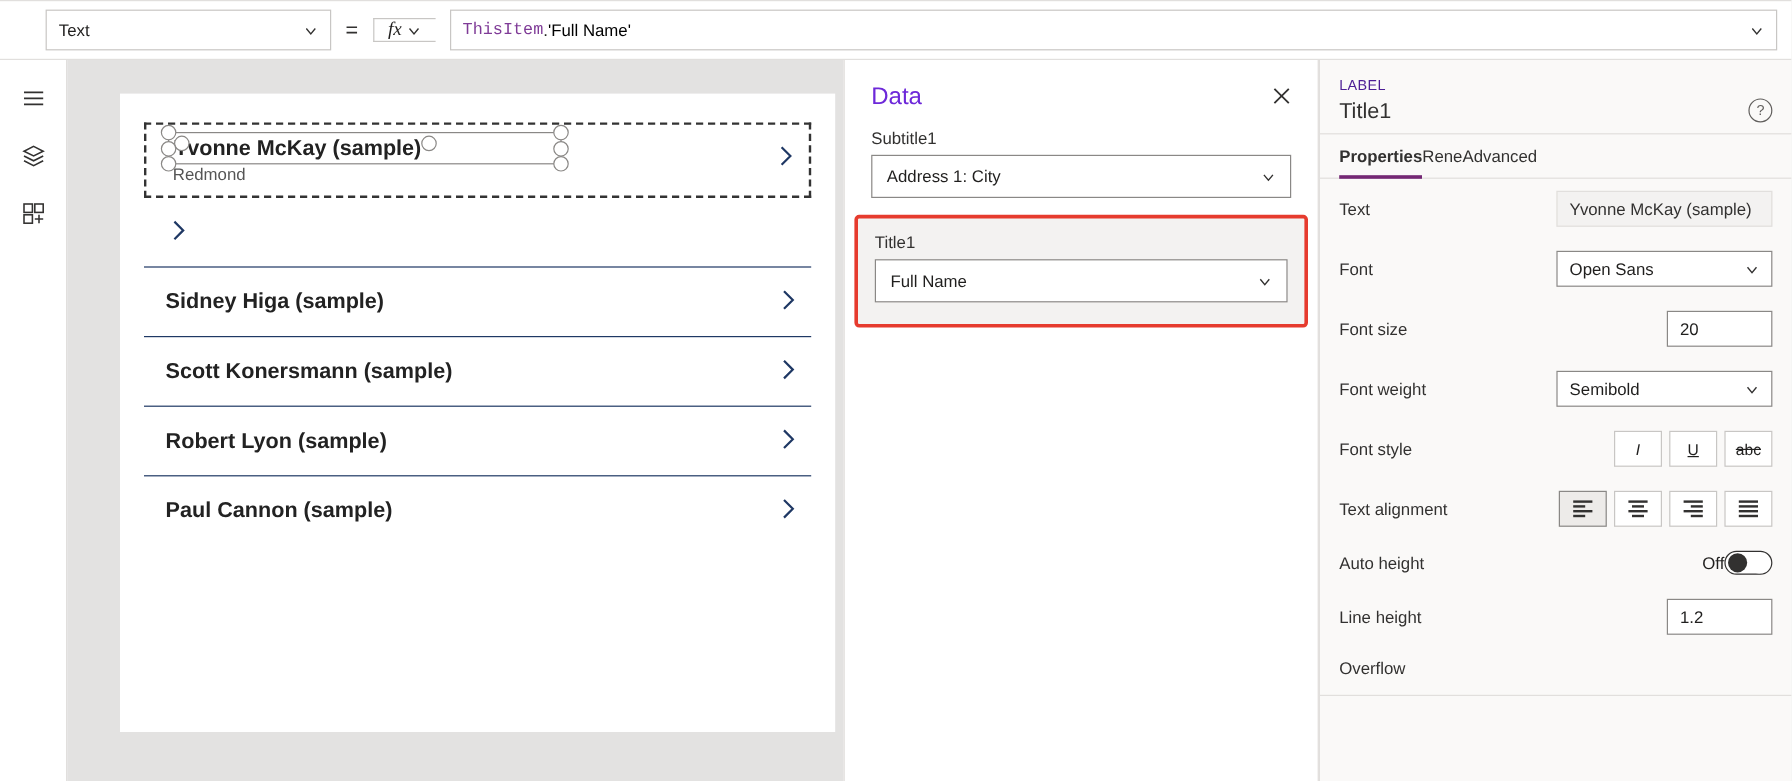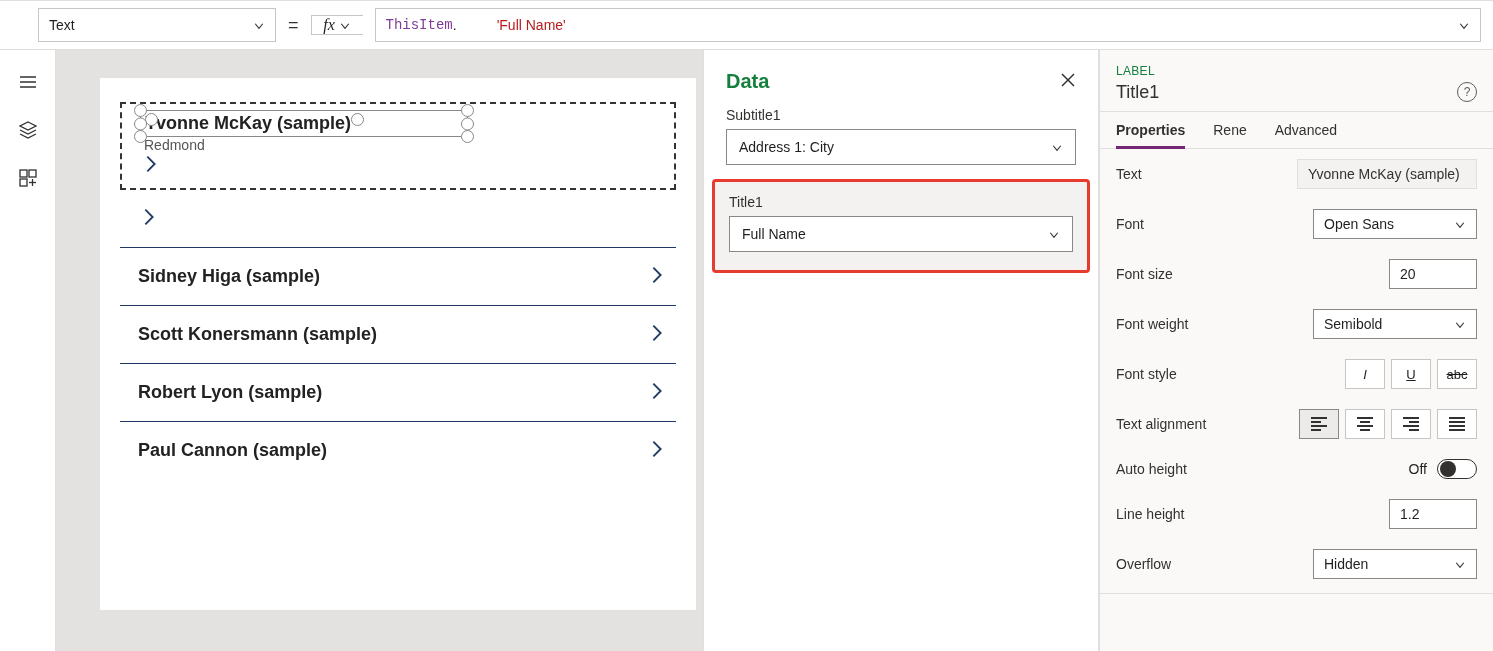--- a/index.html
+++ b/index.html
@@ -19,21 +19,21 @@
   .fx-box {
     width: 52px; height: 20px; border: 1px solid #c8c6c4; border-right: none;
     display: flex; align-items: center; justify-content: center; gap: 4px;
   }
   .fx-label { font-family: "Cambria Math", serif; font-size: 16px; font-style: italic; }
   .formula-input {
     flex: 1; height: 34px; border: 1px solid #c8c6c4; padding: 0 10px;
     font-family: Consolas, monospace; font-size: 14px; display: flex; align-items: center;
     justify-content: space-between;
   }
-  .formula-text .o { color: #b91c1c; margin-left: 40px; } 
+  .formula-text .o { color: #000000; } 
   .formula-text .k { color: #7f3b97; font-family: Liberation Mono, monospace; } 
   .formula-text { display:flex; gap:0; }
 
   
   .workspace { display: flex; height: calc(100% - 50px); }
   .left-rail {
     width: 56px; border-right: 1px solid #e1dfdd; display: flex; flex-direction: column;
     align-items: center; padding-top: 22px; gap: 28px; color:#323130;
   }
   .rail-icon { width: 20px; height: 20px; display:flex; align-items:center; justify-content:center; }
@@ -46,21 +46,21 @@
     justify-content: space-between; border-bottom: 1px solid #1f3864;
   }
   .gallery-item:last-child { border-bottom: none; }
   .item-title { font-size: 18px; font-weight: 600; color: #222; }
   .item-sub { font-size: 14px; color: #555; }
   .chev-right svg { width: 22px; height: 22px; stroke:#1f3864; stroke-width:2; fill:none; }
 
   
   .sel-item {
     margin: 0 20px 0 20px; border: 2px dashed #333; padding: 6px 8px 10px 18px; position: relative;
-    display:flex; align-items:flex-start; justify-content:space-between;flex-direction:column;
+    display:flex; align-items:center; justify-content:space-between;
   }
   .sel-title-wrap {
     border: 1px solid #8a8886; padding: 2px 4px; position: relative; display:inline-block;
   }
   .sel-title-wrap::before, .sel-title-wrap::after,
   .h1::before, .h1::after, .h2::before, .h2::after, .h3::before, .h3::after {
     content:""; position:absolute; width:11px; height:11px; background:#fff; border:1px solid #8a8886; border-radius:50%;
   }
   
   .h1::before{ top:-7px; left:-7px;} .h1::after{ top:-7px; right:-7px;}
@@ -69,61 +69,61 @@
   .handles{position:absolute; inset:0;}
   .sel-title { font-size: 18px; font-weight: 600; color:#222; }
 
   
   .data-pane {
     position: absolute; top: 0; right: 0; width: 395px; height: 100%;
     background: #fff; border-left: 1px solid #e1dfdd;
     display:flex; flex-direction:column;
   }
   .data-header { display:flex; align-items:center; justify-content:space-between; padding: 20px 22px 14px 22px; }
-  .data-header h2 { font-size: 20px; font-weight: 700; color:#15803d; }
+  .data-header h2 { font-size: 20px; font-weight: 400; color:#6d28d9; }
   .close-x svg { width:16px; height:16px; stroke:#323130; stroke-width:1.5; }
 
   .field-block { padding: 0 22px 14px 22px; }
   .field-label { font-size: 14px; color:#323130; margin-bottom: 6px; }
   .field-select {
     height: 36px; border: 1px solid #8a8886; display:flex; align-items:center;
     justify-content:space-between; padding: 0 12px; background:#fff;
   }
 
   .field-block.highlight {
     background:#f3f2f1; border: 3px solid #e63b2e; border-radius:4px;
     margin: 0 8px; padding: 12px 14px 18px 14px;
   }
 
   
   .props-pane { width: 394px; border-left: 1px solid #e1dfdd; background:#faf9f8; display:flex; flex-direction:column; }
   .props-top { padding: 14px 16px 8px 16px; background:#faf9f8; border-bottom:1px solid #e1dfdd; position:relative;}
-  .props-type { font-size: 12px; color:#15803d; letter-spacing:.3px; }
+  .props-type { font-size: 12px; color:#4c1d95; letter-spacing:.3px; }
   .props-name { font-size: 18px; color:#323130; margin-top:4px; }
   .help-icon { position:absolute; right:16px; top:32px; width:20px; height:20px; border:1.5px solid #605e5c; border-radius:50%; font-size:12px; color:#605e5c; display:flex; align-items:center; justify-content:center;}
-  .tabs { display:flex; gap:28px; padding: 0 16px; border-bottom:1px solid #e1dfdd; background:#faf9f8;}
+  .tabs { display:flex; padding: 0 16px; border-bottom:1px solid #e1dfdd; background:#faf9f8;}
   .tab { padding:10px 0 10px 0; font-size:14px; color:#323130; position:relative; cursor:pointer;}
   .tab.active { font-weight:600; }
   .tab.active::after { content:""; position:absolute; left:0; right:0; bottom:-1px; height:3px; background:#742774; }
 
   .prop-row { display:flex; align-items:center; justify-content:space-between; padding: 10px 16px; }
   .prop-row + .prop-row { border-top: 0; }
   .prop-label { font-size:14px; color:#323130; }
   .prop-val-input {
     height:30px; border:1px solid #8a8886; background:#fff; padding:0 10px; font-size:14px;
     display:flex; align-items:center; justify-content:space-between; min-width:88px;
   }
   .prop-val-readonly { height:30px; border:1px solid #e1dfdd; background:#f3f2f1; padding:0 10px; font-size:14px; display:flex; align-items:center; min-width:180px; color:#323130;}
-  .prop-select-wide { width:164px; }
+  .prop-select-wide { width:180px; }
   .seg { display:flex; gap:6px; }
   .seg-btn { width:40px; height:30px; border:1px solid #c8c6c4; background:#fff; display:flex; align-items:center; justify-content:center; font-size:13px;}
   .seg-btn.on { background:#edebe9; border-color:#8a8886;}
   .toggle { width:40px; height:20px; border-radius:10px; background:#323130; position:relative; }
   .toggle::after { content:""; position:absolute; right:2px; top:2px; width:16px; height:16px; background:#fff; border-radius:50%;}
-  .toggle-wrap { display:flex; align-items:center; gap:10px; font-size:14px;margin-left:24px; }
+  .toggle-wrap { display:flex; align-items:center; font-size:14px;margin-left:24px; }
 
   .chev-down { width:12px; height:12px; }
   .chev-down svg{ width:100%; height:100%; stroke:#323130; stroke-width:1.5; fill:none;}
 
   .divider { height:1px; background:#e1dfdd; margin:4px 0; }
 
   .italic { font-style: italic; }
   .underline { text-decoration: underline; }
   .strike { text-decoration: line-through; }
 
@@ -364,26 +364,20 @@
       </div>
     </div>
     <div class="prop-row">
       <span class="prop-label">Line height</span>
       <div class="prop-val-input" style="width:88px;">
         <span>1.2</span>
       </div>
     </div>
     <div class="prop-row">
       <span class="prop-label">Overflow</span>
-      <div class="prop-val-input prop-select-wide">
-        <span>Hidden</span>
-        <span class="chev-down"><svg viewBox="0 0 16 16">
-              <polyline points="3,5 8,11 13,5"></polyline>
-            </svg></span>
-      </div>
     </div>
 
     <div class="divider"></div>
 
     <div class="prop-row">
       
       
     </div>
   </div>
 

